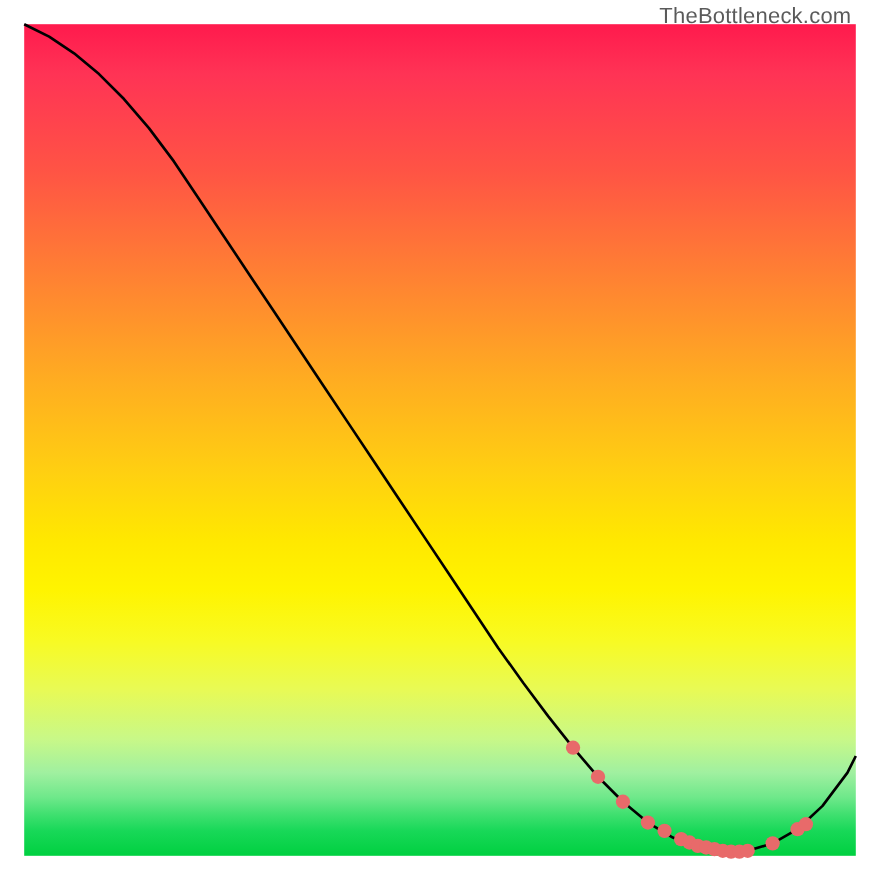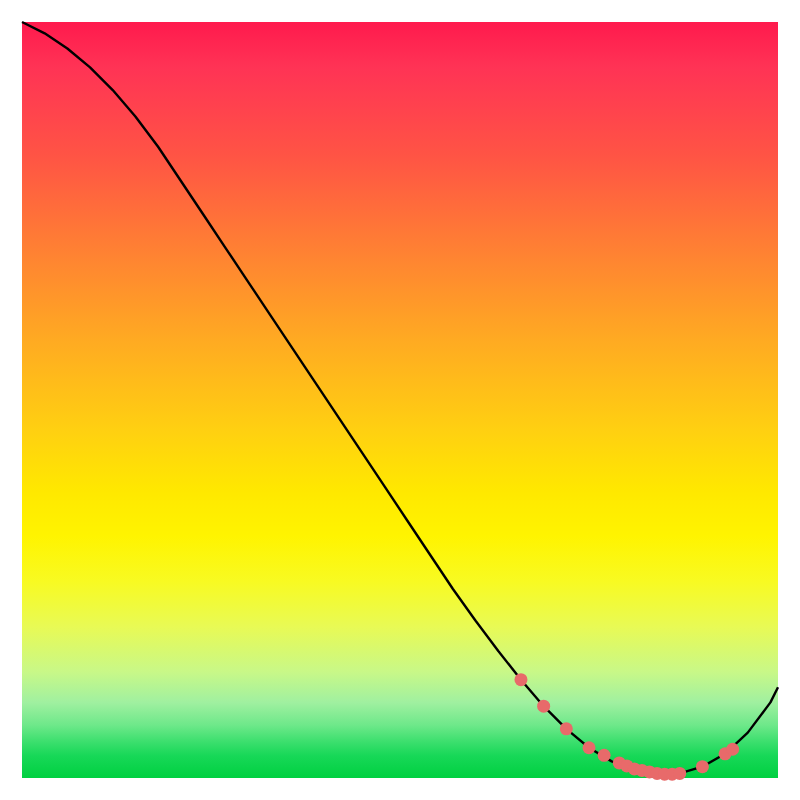--- a/index.html
+++ b/index.html
@@ -59,20 +59,21 @@
   }
   .marker {
     fill: #e86a6a;
     stroke: none;
   }
 </style>
 </head>
 <body>
 
 <div class="canvas">
+  <div class="attribution">TheBottleneck.com</div>
   <div class="plot-area">
     <svg class="curve" viewBox="0 0 756 756">
       <path id="series-path" class="series-line" d="M0.00 0.00 L22.68 11.34 L45.36 26.46 L68.04 45.36 L90.72 68.04 L113.40 94.50 L136.08 124.74 L158.76 158.76 L181.44 192.78 L204.12 226.80 L226.80 260.82 L249.48 294.84 L272.16 328.86 L294.84 362.88 L317.52 396.90 L340.20 430.92 L362.88 464.94 L385.56 498.96 L408.24 532.98 L430.92 567.00 L453.60 598.75 L476.28 628.99 L498.96 657.72 L521.64 684.18 L544.32 706.86 L567.00 725.76 L589.68 739.37 L612.36 748.44 L635.04 752.22 L657.72 751.46 L680.40 744.66 L703.08 731.81 L725.76 710.64 L748.44 680.40 L756.00 665.28"></path>
       <g id="markers-group">
           <circle class="marker" cx="498.96" cy="657.72" r="6.5"></circle>
           <circle class="marker" cx="521.64" cy="684.18" r="6.5"></circle>
           <circle class="marker" cx="544.32" cy="706.86" r="6.5"></circle>
           <circle class="marker" cx="567.00" cy="725.76" r="6.5"></circle>
           <circle class="marker" cx="582.12" cy="733.32" r="6.5"></circle>
           <circle class="marker" cx="597.24" cy="740.88" r="6.5"></circle>

